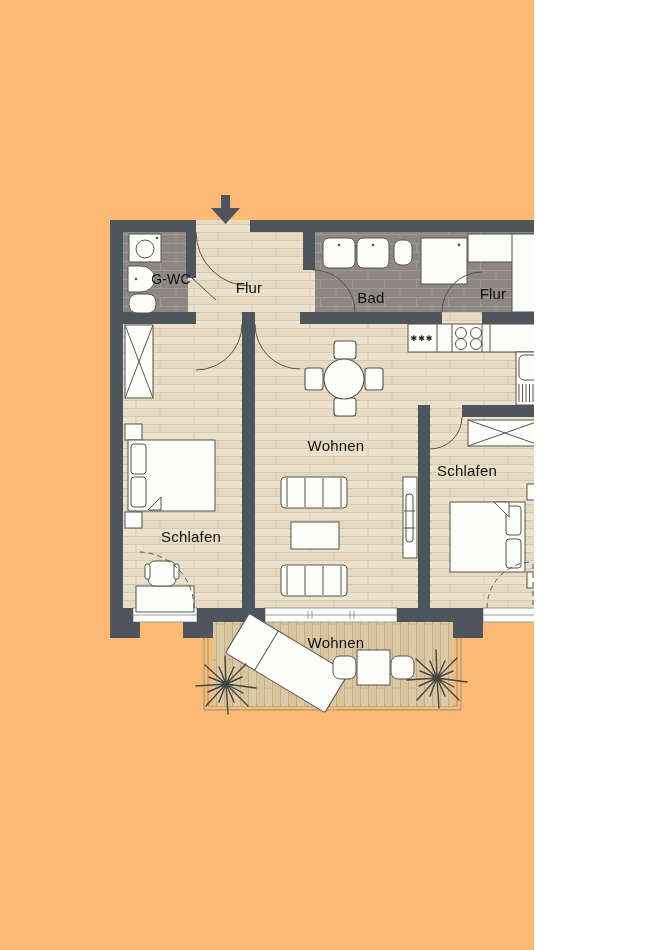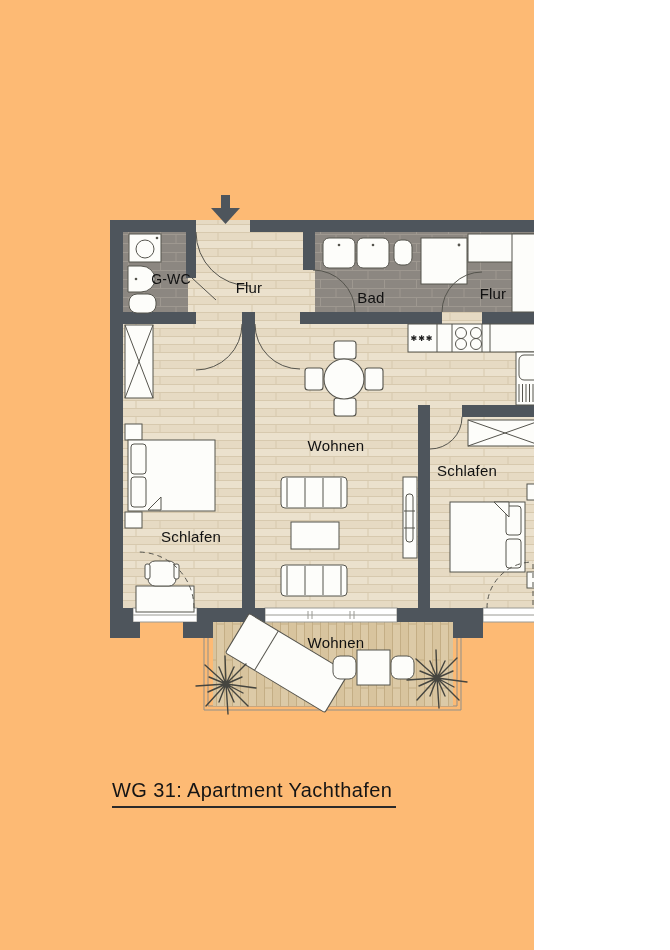--- a/index.html
+++ b/index.html
@@ -201,14 +201,13 @@
   <div class="lbl lbl-small" style="left:171px;top:279px;">G-WC</div>
   <div class="lbl" style="left:249px;top:287px;">Flur</div>
   <div class="lbl" style="left:371px;top:297px;text-align:center;">Bad</div>
   <div class="lbl" style="left:493px;top:293px;">Flur</div>
   <div class="lbl" style="left:336px;top:445px;">Wohnen</div>
   <div class="lbl" style="left:191px;top:536px;">Schlafen</div>
   <div class="lbl" style="left:467px;top:470px;">Schlafen</div>
   <div class="lbl" style="left:336px;top:642px;">Wohnen</div>
   <div class="stars" style="left:422px;top:338px;">✱✱✱</div>
 
-  <div class="title">WG 31: Apartment Yachthafen</div>
 </div>
 
 </body></html>

